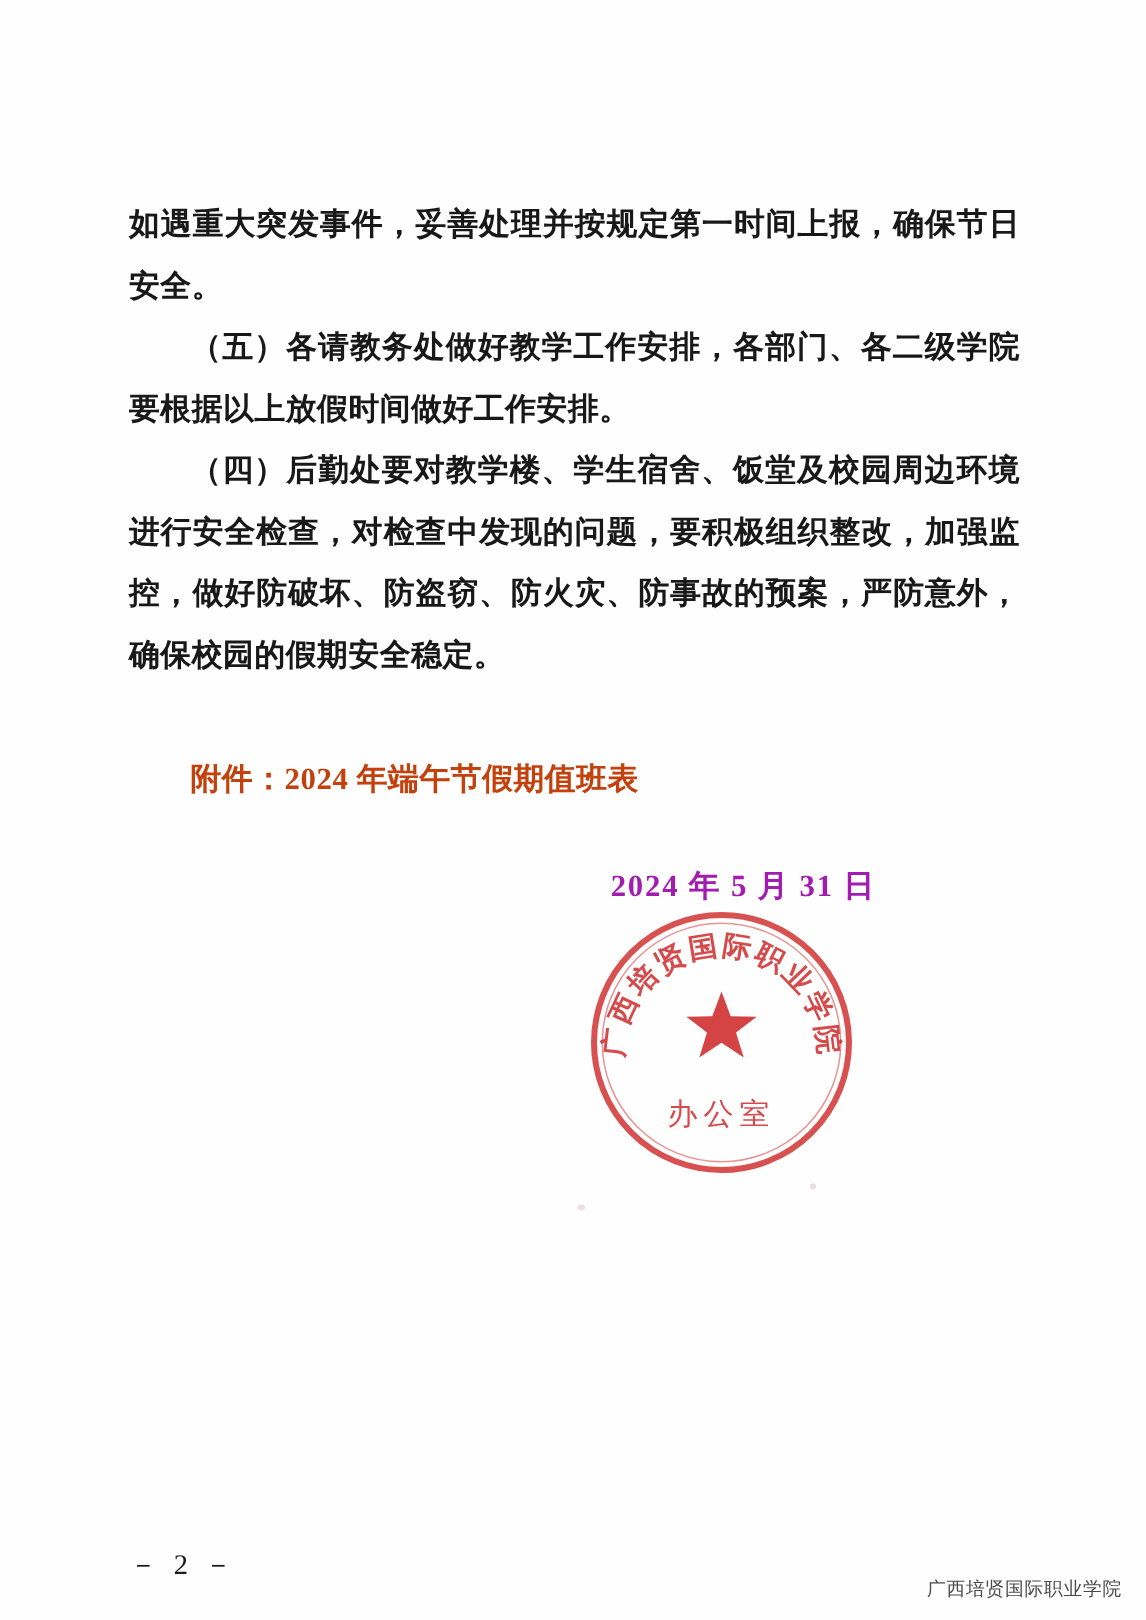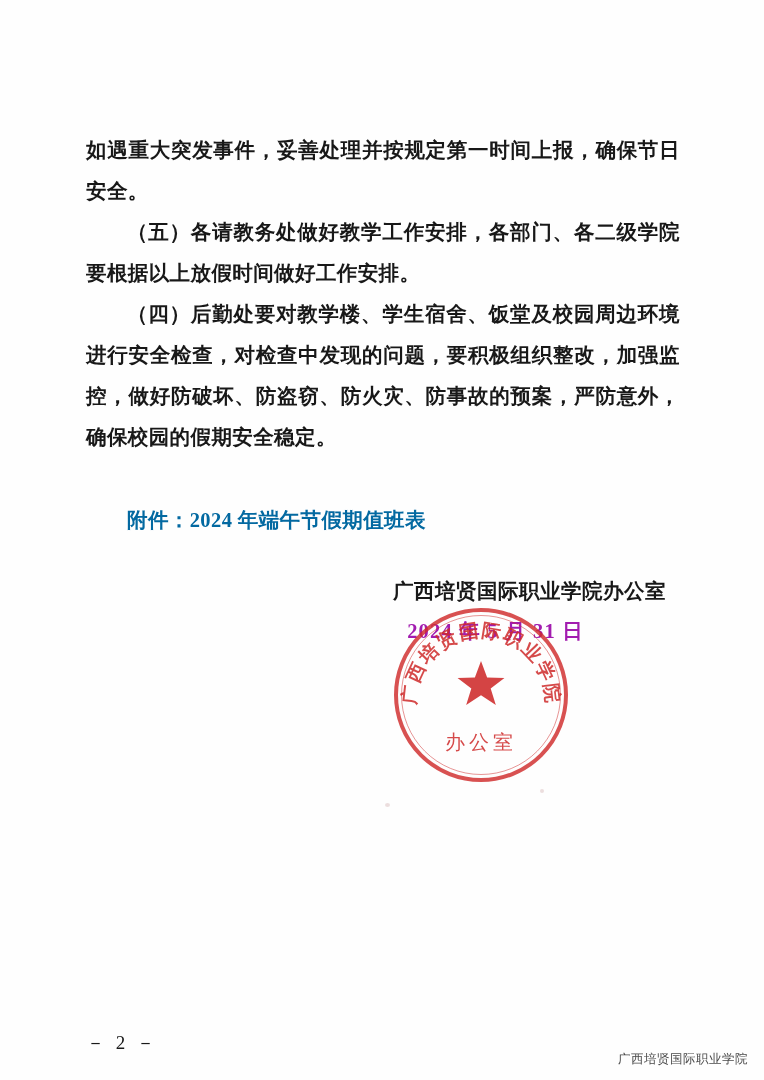--- a/index.html
+++ b/index.html
@@ -42,21 +42,21 @@
   .para.indent {
     text-indent: 41px;
   }
 
   .attachment {
     margin-top: 42px;
     font-size: 20.5px;
     line-height: 41px;
     text-indent: 41px;
     letter-spacing: 0.4px;
-    color: #0369a1;
+    color: #c2410c;
   }
 
   .signature-block {
     position: relative;
     margin-top: 30px;
     text-align: right;
     padding-right: 14px;
   }
   .sig-line {
     font-size: 20.5px;
@@ -173,21 +173,20 @@
 
 
 
     <p class="para indent">（五）各请教务处做好教学工作安排，各部门、各二级学院要根据以上放假时间做好工作安排。</p>
 
     <p class="para indent">（四）后勤处要对教学楼、学生宿舍、饭堂及校园周边环境进行安全检查，对检查中发现的问题，要积极组织整改，加强监控，做好防破坏、防盗窃、防火灾、防事故的预案，严防意外，确保校园的假期安全稳定。</p>
 
     <div class="attachment">附件：2024 年端午节假期值班表</div>
 
     <div class="signature-block">
-      <div class="sig-line">广西培贤国际职业学院办公室</div>
       <div class="sig-date">2024 年 5 月 31 日</div>
     </div>
 
   </div>
 
   <div class="seal">
     <div class="seal-ring"></div>
     <div class="seal-ring inner"></div>
 
     <svg class="seal-arc" viewBox="0 0 174 174">

